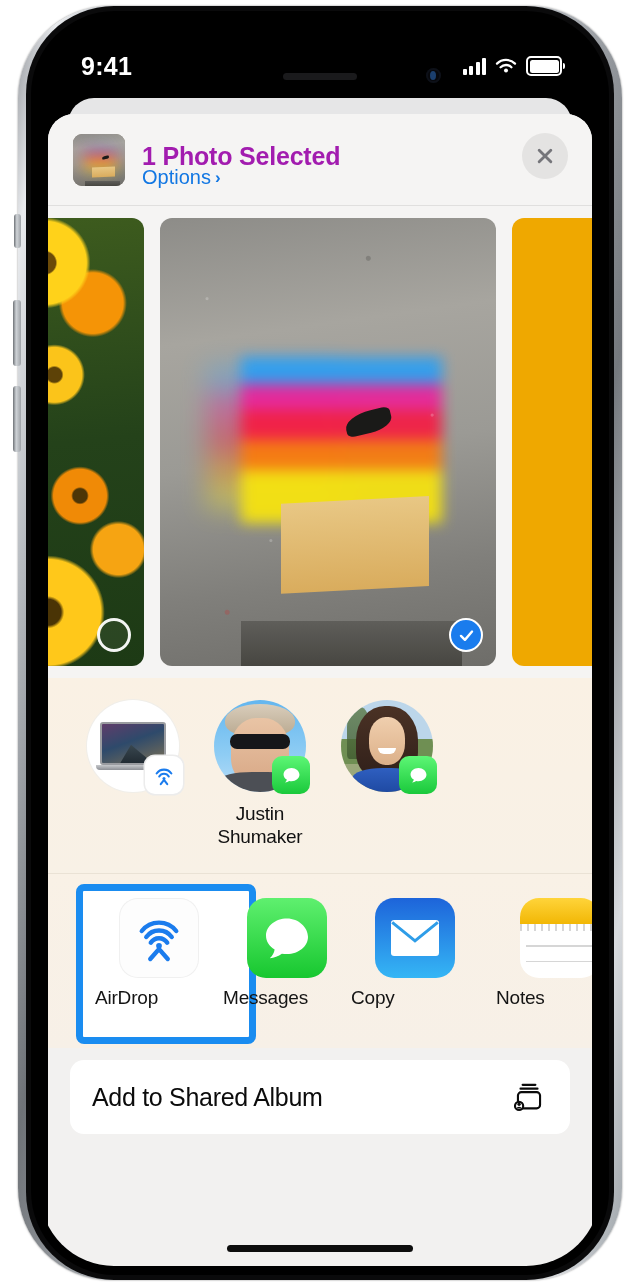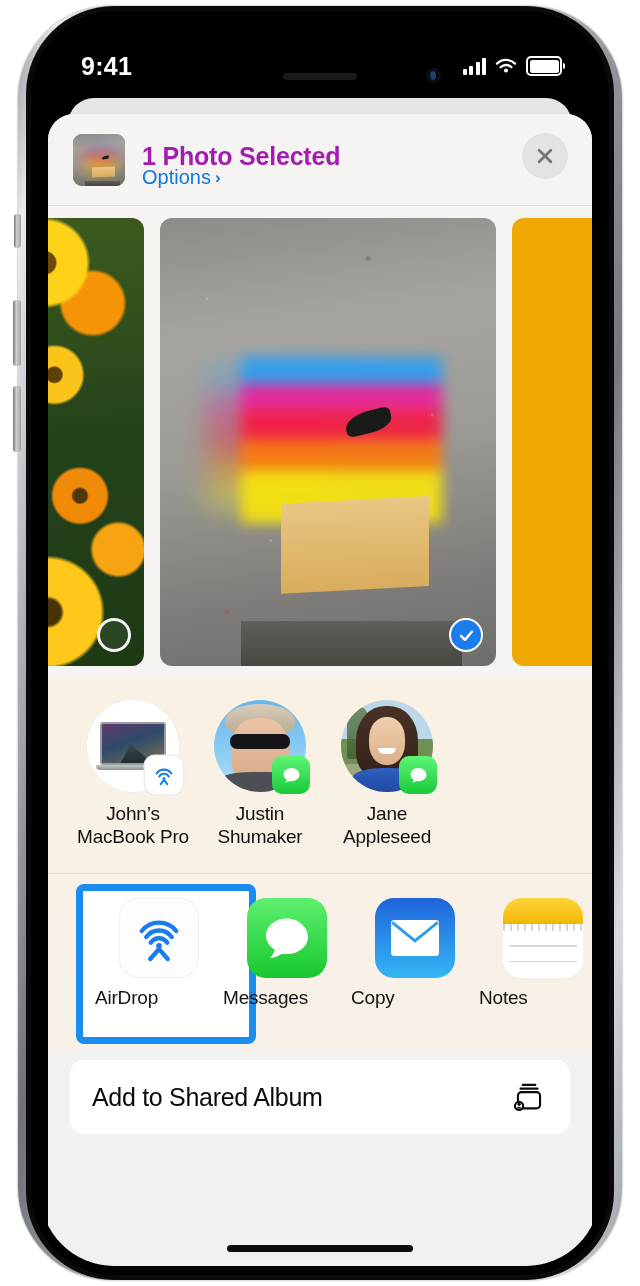--- a/index.html
+++ b/index.html
@@ -317,24 +317,20 @@
               <svg viewBox="0 0 24 24">
                 <g fill="none" stroke="#1b7ced" stroke-width="1.9" stroke-linecap="round">
                   <path d="M7.6 13.4a5 5 0 0 1 8.8 0"></path>
                   <path d="M5.2 10.6a8.3 8.3 0 0 1 13.6 0"></path>
                   <circle cx="12" cy="15.2" r="1.4" fill="#1b7ced" stroke="none"></circle>
                   <path d="M9 20.5 L12 16.6 L15 20.5"></path>
                 </g>
               </svg>
             </div>
           </div>
-          <div class="sugg-name">
-            <div>John’s</div>
-            <div>MacBook Pro</div>
-          </div>
         </div>
 
         <div class="sugg-item" style="left:149px">
           <div class="sugg-av">
             <div class="sugg-circle">
               <div class="avatar-justin">
                 <div class="hair"></div>
                   <div class="face"></div>
                   <div class="glasses"></div>
                   <div class="shirt"></div>
@@ -361,24 +357,20 @@
                   <div class="face"></div>
                 <div class="smile"></div>
                   <div class="shirt"></div>
               </div>
             </div>
             <div class="badge badge-msg">
               <svg viewBox="0 0 24 24">
                   <path d="M12 4.2c-4.6 0-8.3 3-8.3 6.7 0 2.2 1.3 4.2 3.4 5.4-.2 1.2-.9 2.3-1.8 3.1 1.6-.2 3.1-.8 4.3-1.7.8.2 1.6.3 2.4.3 4.6 0 8.3-3 8.3-6.7S16.6 4.2 12 4.2z" fill="#fff"></path>
                 </svg>
             </div>
-          </div>
-          <div class="sugg-name">
-            <div>Jane</div>
-            <div>Appleseed</div>
           </div>
         </div>
 
         <div class="sugg-rule"></div>
       </div>
 
       <div class="apps">
 
         <div class="highlight"></div>
 
@@ -409,21 +401,21 @@
         <div class="app" style="left:303px">
           <div class="app-icon ic-mail">
             <svg viewBox="0 0 26 20">
               <rect x="1" y="1" width="24" height="18" rx="1.6" fill="#fff"></rect>
               <path d="M1.6 2.2 L13 11.4 L24.4 2.2" fill="none" stroke="#2f9de8" stroke-width="1.5"></path>
             </svg>
           </div>
           <div class="app-label">Copy</div>
         </div>
 
-        <div class="app" style="left:431px">
+        <div class="app" style="left:448px">
           <div class="app-icon ic-notes">
             <div class="top"></div>
               <div class="perf"></div>
             <div class="ln"></div>
               <div class="ln"></div>
           </div>
           <div class="app-label">Notes</div>
         </div>
 
       </div>

